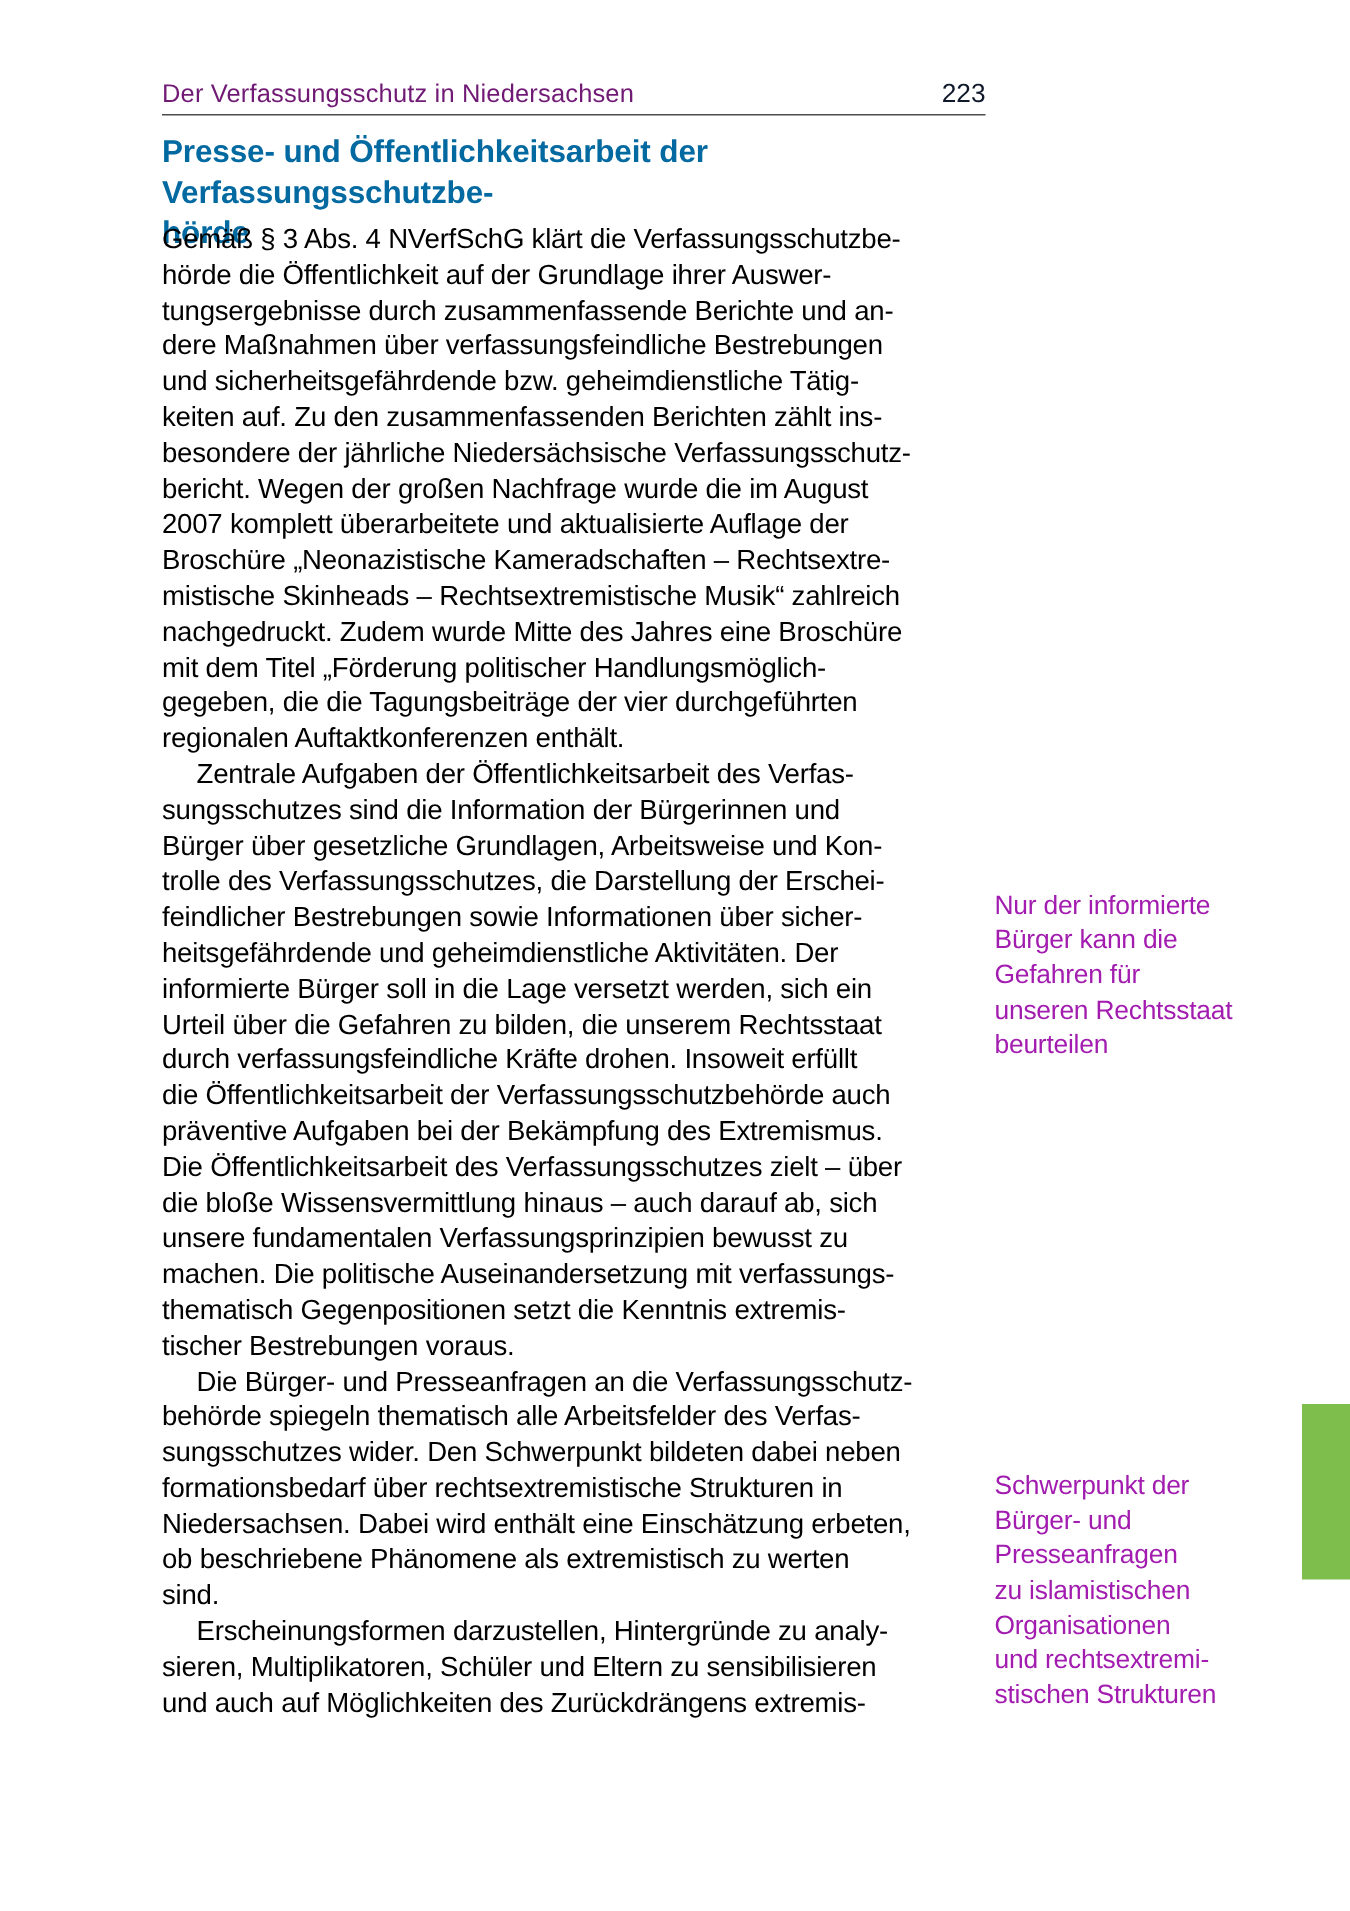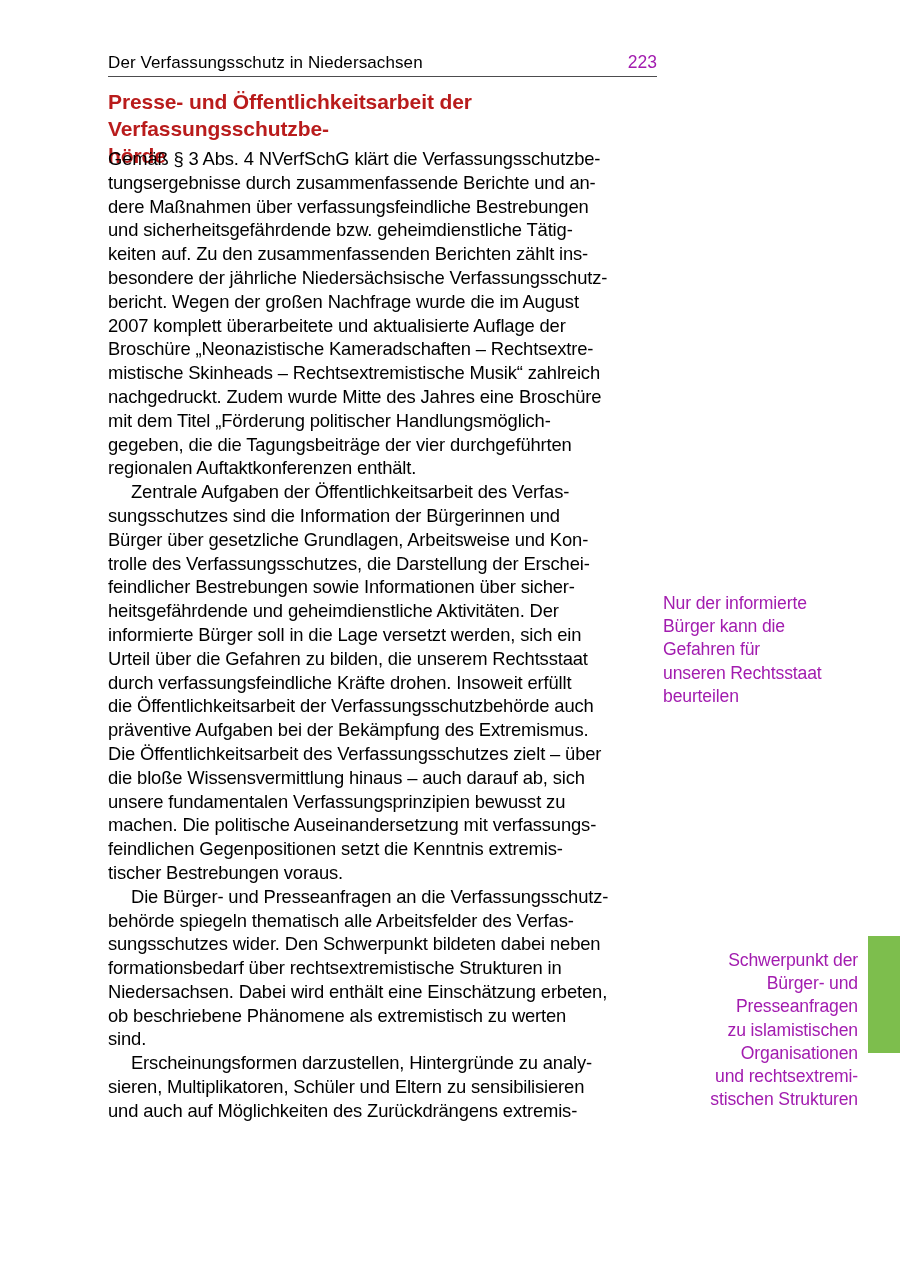--- a/index.html
+++ b/index.html
@@ -21,45 +21,45 @@
     position: absolute;
     left: 108px;
     top: 52px;
     width: 549px;
     display: flex;
     justify-content: space-between;
     align-items: baseline;
   }
   .running-head .head-title {
     font-size: 17px;
-    color: #000000;
+    color: #701a75;
     letter-spacing: 0.1px;
   }
   .running-head .page-number {
     font-size: 17.5px;
-    color: #a21caf;
+    color: #0f172a;
   }
   .head-rule {
     position: absolute;
     left: 108px;
     top: 76px;
     width: 549px;
     height: 0;
     border-top: 1.6px solid #4c4c4e;
   }
 
   
   .section-heading {
     position: absolute;
     left: 108px;
     top: 88px;
     width: 560px;
     font-size: 21px;
     font-weight: bold;
-    color: #b91c1c;
+    color: #0369a1;
     line-height: 27px;
     letter-spacing: -0.1px;
   }
 
   
   .body-column {
     position: absolute;
     left: 108px;
     top: 147px;
     width: 552px;
@@ -85,21 +85,21 @@
     font-weight: normal;
     color: #a21caf;
     letter-spacing: -0.15px;
   }
   .margin-note .line {
     height: 23.2px;
     line-height: 23.2px;
     white-space: nowrap;
   }
   .margin-note.note-1 { top: 592px; }
-  .margin-note.note-2 { top: 949px; text-align: right; }
+  .margin-note.note-2 { top: 979px; }
 
   
   .chapter-tab {
     position: absolute;
     left: 868px;
     top: 936px;
     width: 32px;
     height: 117px;
   }
 </style>
@@ -116,20 +116,21 @@
   <div class="head-rule"></div>
 
   <div class="section-heading">
     <div>Presse- und Öffentlichkeitsarbeit der Verfassungsschutzbe-</div>
     <div>hörde</div>
   </div>
 
   <div class="body-column">
       <div class="para">
         <div class="line">Gemäß § 3 Abs. 4 NVerfSchG klärt die Verfassungsschutzbe-</div>
+        <div class="line">hörde die Öffentlichkeit auf der Grundlage ihrer Auswer-</div>
         <div class="line">tungsergebnisse durch zusammenfassende Berichte und an-</div>
         <div class="line">dere Maßnahmen über verfassungsfeindliche Bestrebungen</div>
         <div class="line">und sicherheitsgefährdende bzw. geheimdienstliche Tätig-</div>
         <div class="line">keiten auf. Zu den zusammenfassenden Berichten zählt ins-</div>
         <div class="line">besondere der jährliche Niedersächsische Verfassungsschutz-</div>
         <div class="line">bericht. Wegen der großen Nachfrage wurde die im August</div>
         <div class="line">2007 komplett überarbeitete und aktualisierte Auflage der</div>
         <div class="line">Broschüre „Neonazistische Kameradschaften – Rechtsextre-</div>
         <div class="line">mistische Skinheads – Rechtsextremistische Musik“ zahlreich</div>
         <div class="line">nachgedruckt. Zudem wurde Mitte des Jahres eine Broschüre</div>
@@ -146,21 +147,21 @@
         <div class="line">heitsgefährdende und geheimdienstliche Aktivitäten. Der</div>
         <div class="line">informierte Bürger soll in die Lage versetzt werden, sich ein</div>
         <div class="line">Urteil über die Gefahren zu bilden, die unserem Rechtsstaat</div>
         <div class="line">durch verfassungsfeindliche Kräfte drohen. Insoweit erfüllt</div>
         <div class="line">die Öffentlichkeitsarbeit der Verfassungsschutzbehörde auch</div>
         <div class="line">präventive Aufgaben bei der Bekämpfung des Extremismus.</div>
         <div class="line">Die Öffentlichkeitsarbeit des Verfassungsschutzes zielt – über</div>
         <div class="line">die bloße Wissensvermittlung hinaus – auch darauf ab, sich</div>
         <div class="line">unsere fundamentalen Verfassungsprinzipien bewusst zu</div>
         <div class="line">machen. Die politische Auseinandersetzung mit verfassungs-</div>
-        <div class="line">feindlichen Gegenpositionen setzt die Kenntnis extremis-</div>
+        <div class="line">thematisch Gegenpositionen setzt die Kenntnis extremis-</div>
         <div class="line">tischer Bestrebungen voraus.</div>
       </div>
       <div class="para indented">
         <div class="line">Die Bürger- und Presseanfragen an die Verfassungsschutz-</div>
         <div class="line">behörde spiegeln thematisch alle Arbeitsfelder des Verfas-</div>
         <div class="line">sungsschutzes wider. Den Schwerpunkt bildeten dabei neben</div>
         <div class="line">formationsbedarf über rechtsextremistische Strukturen in</div>
         <div class="line">Niedersachsen. Dabei wird enthält eine Einschätzung erbeten,</div>
         <div class="line">ob beschriebene Phänomene als extremistisch zu werten</div>
         <div class="line">sind.</div>

